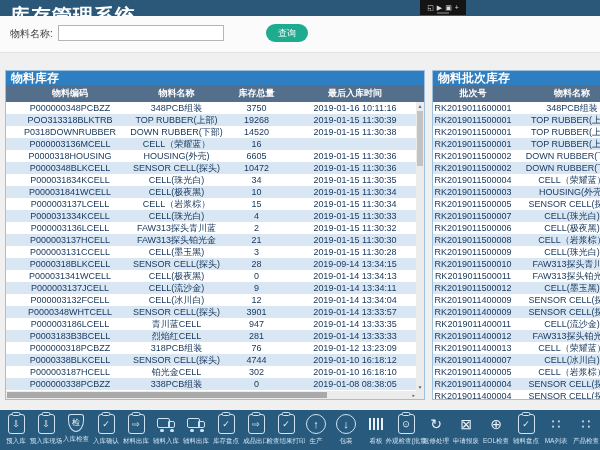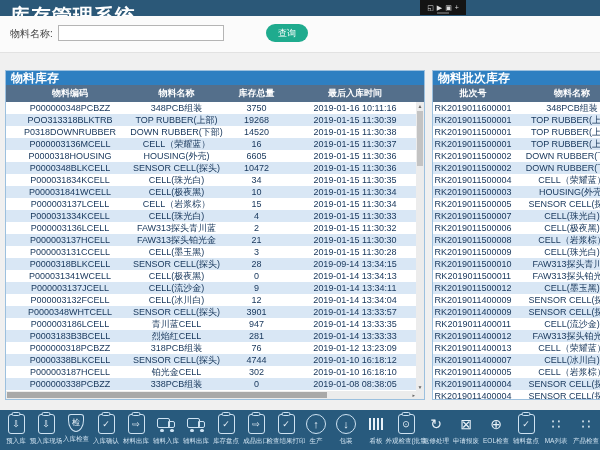--- a/index.html
+++ b/index.html
@@ -127,21 +127,20 @@
     <span class="c">P0318DOWNRUBBER</span>
     <span class="c">DOWN RUBBER(下部)</span>
     <span class="c">14520</span>
     <span class="c">2019-01-15 11:30:38</span>
   </div>
 
   <div class="row">
     <span class="c">P000003136MCELL</span>
     <span class="c">CELL（荣耀蓝）</span>
     <span class="c">16</span>
-    <span class="c">2019-01-15 11:30:37</span>
   </div>
 
   <div class="row">
     <span class="c">P0000318HOUSING</span>
     <span class="c">HOUSING(外壳)</span>
     <span class="c">6605</span>
     <span class="c">2019-01-15 11:30:36</span>
   </div>
 
   <div class="row">

